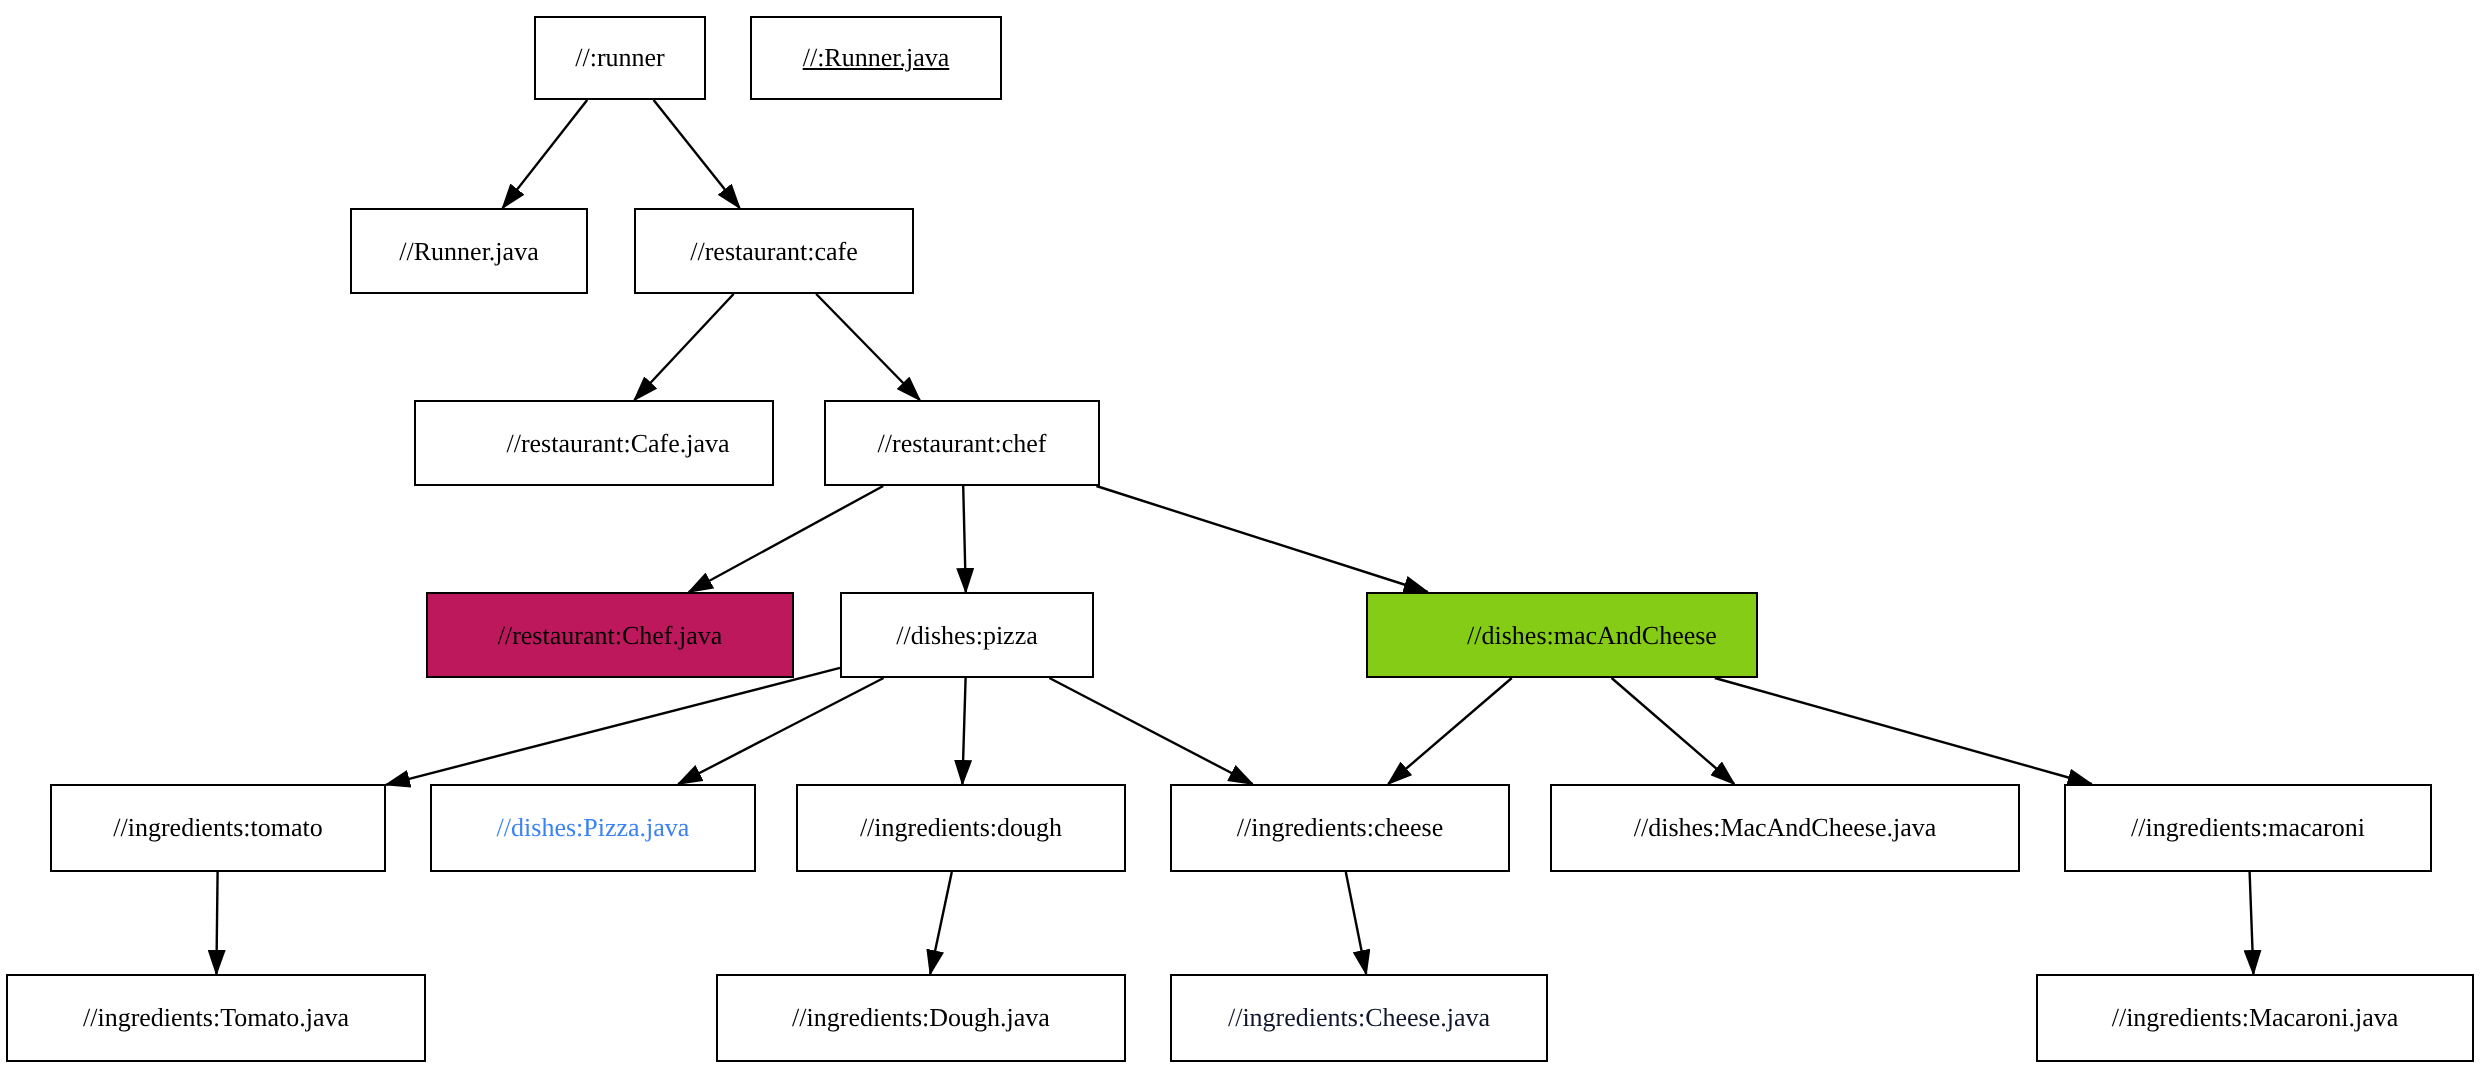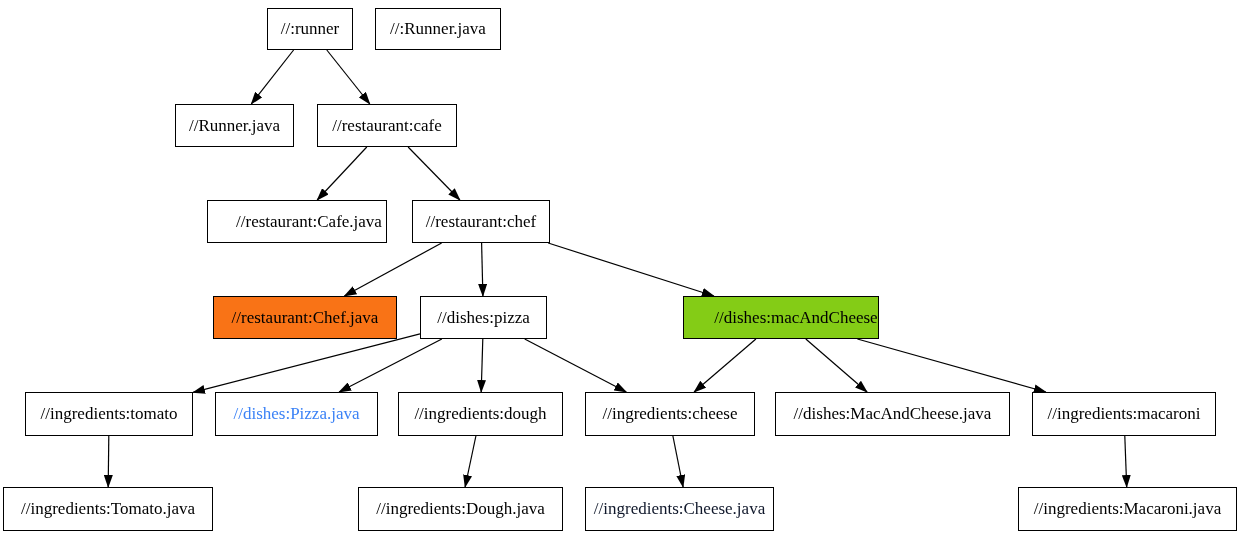--- a/index.html
+++ b/index.html
@@ -21,21 +21,21 @@
     top: 0;
   }
   .gnode {
     position: absolute;
     box-sizing: border-box;
     background: #ffffff;
     border: 1px solid #000000;
     display: flex;
     align-items: center;
     justify-content: center;
-    font-size: 17px;
+    font-size: 13px;
     color: #000000;
     white-space: nowrap;
     overflow: hidden;
   }
 </style>
 </head>
 <body>
 
 <div class="canvas">
   <svg id="edge-layer" width="1242" height="539">
@@ -62,36 +62,36 @@
         <line x1="108.8" y1="436.0" x2="108.2" y2="487.0" stroke="#000000" stroke-width="1.2" marker-end="url(#arrowhead)"></line>
         <line x1="475.9" y1="436.0" x2="465.1" y2="487.0" stroke="#000000" stroke-width="1.2" marker-end="url(#arrowhead)"></line>
         <line x1="672.9" y1="436.0" x2="683.1" y2="487.0" stroke="#000000" stroke-width="1.2" marker-end="url(#arrowhead)"></line>
         <line x1="1124.8" y1="436.0" x2="1126.7" y2="487.0" stroke="#000000" stroke-width="1.2" marker-end="url(#arrowhead)"></line>
       </g>
   </svg>
   <div id="node-layer">
       <div class="gnode" style="left: 267px; top: 8px; width: 86px; height: 42px; background: rgb(255, 255, 255); border-color: rgb(0, 0, 0); color: rgb(0, 0, 0);">
         <span>//:runner</span>
       </div>
-      <div class="gnode" style="left: 375px; top: 8px; width: 126px; height: 42px; background: rgb(255, 255, 255); border-color: rgb(0, 0, 0); color: rgb(0, 0, 0);">
+      <div class="gnode" style="left: 375px; top: 8px; width: 126px; height: 42px; background: rgb(255, 255, 255); border-color: rgb(0, 0, 0); color: rgb(0, 0, 0); text-decoration: underline;">
         <span>//:Runner.java</span>
       </div>
       <div class="gnode" style="left: 175px; top: 104px; width: 119px; height: 43px; background: rgb(255, 255, 255); border-color: rgb(0, 0, 0); color: rgb(0, 0, 0); text-align: right;">
         <span>//Runner.java</span>
       </div>
       <div class="gnode" style="left: 317px; top: 104px; width: 140px; height: 43px; background: rgb(255, 255, 255); border-color: rgb(0, 0, 0); color: rgb(0, 0, 0); text-align: center;">
         <span>//restaurant:cafe</span>
       </div>
       <div class="gnode" style="left: 207px; top: 200px; width: 180px; height: 43px; background: rgb(255, 255, 255); border-color: rgb(0, 0, 0); color: rgb(0, 0, 0); padding-left: 24px;">
         <span>//restaurant:Cafe.java</span>
       </div>
       <div class="gnode" style="left: 412px; top: 200px; width: 138px; height: 43px; background: rgb(255, 255, 255); border-color: rgb(0, 0, 0); color: rgb(0, 0, 0);">
         <span>//restaurant:chef</span>
       </div>
-      <div class="gnode" style="left: 213px; top: 296px; width: 184px; height: 43px; background: #f97316; border-color: rgb(0, 0, 0); color: rgb(0, 0, 0);">
+      <div class="gnode" style="left: 213px; top: 296px; width: 184px; height: 43px; background: #be185d; border-color: rgb(0, 0, 0); color: rgb(0, 0, 0);">
         <span>//restaurant:Chef.java</span>
       </div>
       <div class="gnode" style="left: 420px; top: 296px; width: 127px; height: 43px; background: rgb(255, 255, 255); border-color: rgb(0, 0, 0); color: rgb(0, 0, 0);">
         <span>//dishes:pizza</span>
       </div>
       <div class="gnode" style="left: 683px; top: 296px; width: 196px; height: 43px; background: #84cc16; border-color: rgb(0, 0, 0); color: rgb(0, 0, 0); padding-left: 30px;">
         <span>//dishes:macAndCheese</span>
       </div>
       <div class="gnode" style="left: 25px; top: 392px; width: 168px; height: 44px; background: rgb(255, 255, 255); border-color: rgb(0, 0, 0); color: rgb(0, 0, 0);">
         <span>//ingredients:tomato</span>

